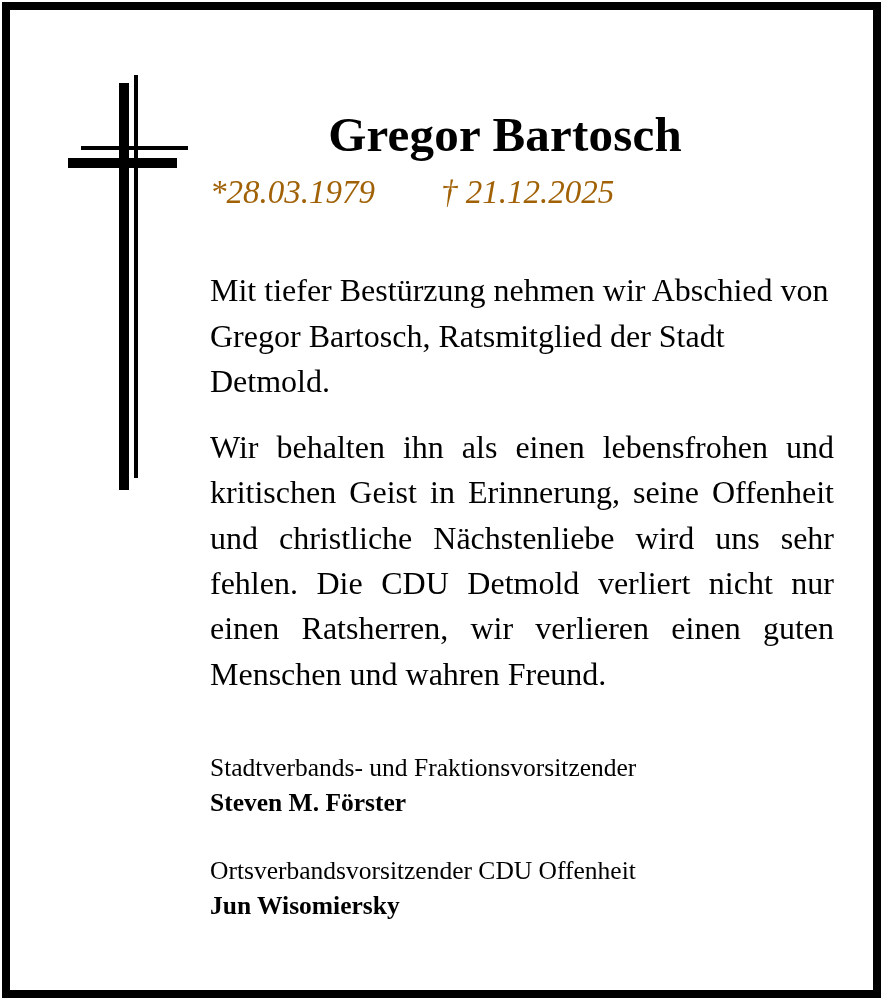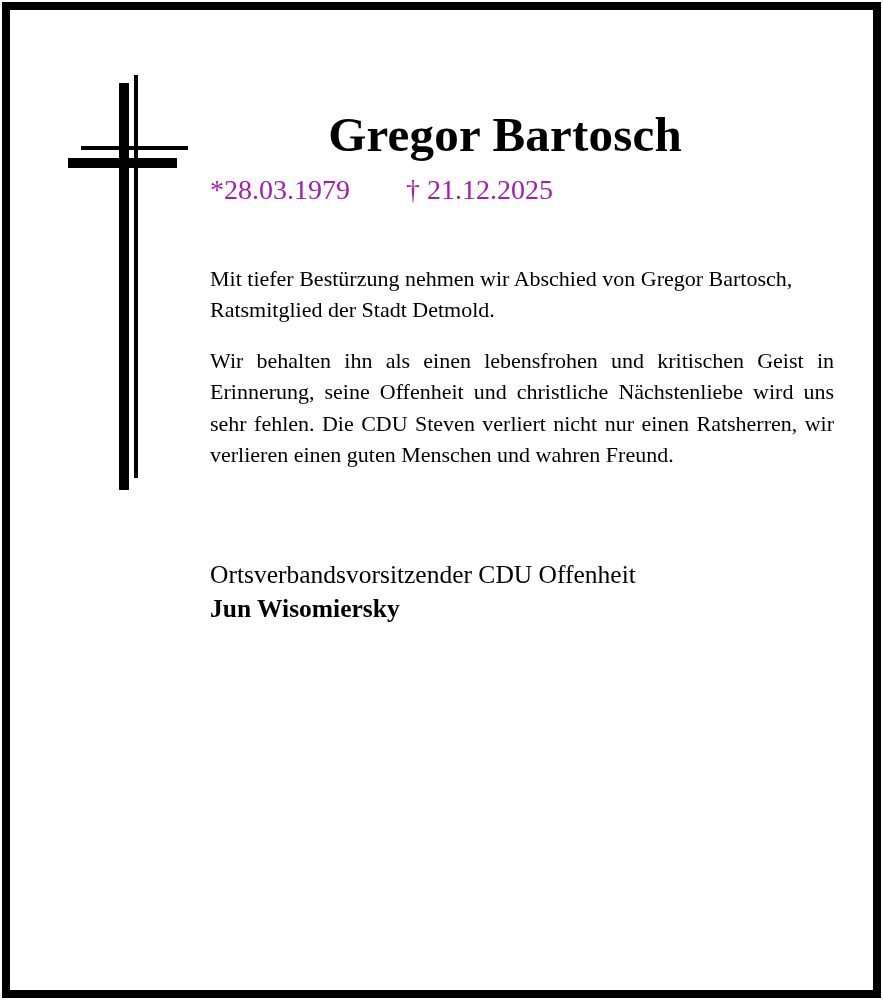--- a/index.html
+++ b/index.html
@@ -98,29 +98,30 @@
     font-weight: bold;
     line-height: 1.05;
     letter-spacing: 0.2px;
     text-align: center;
     margin: 0 0 14px 0;
     color: #000000;
     padding-right: 34px;
   }
 
   .life-dates {
-    font-size: 28px;
+    font-size: 33px;
     line-height: 1.15;
     margin: 0 0 56px 0;
-    color: #a21caf;
+    color: #a16207;
     white-space: pre;
+    font-style: italic;
   }
 
   .para {
-    font-size: 22px;
+    font-size: 32px;
     line-height: 1.42;
     margin: 0 0 20px 0;
     color: #000000;
     text-align: left;
   }
   .para.justified {
     text-align: justify;
     text-justify: inter-word;
   }
   .para.last-block {
@@ -164,25 +165,29 @@
 
       <div class="content">
 
         <h1 class="deceased-name">Gregor Bartosch</h1>
 
         <p class="life-dates">*28.03.1979        † 21.12.2025</p>
 
         <p class="para">Mit tiefer Bestürzung nehmen wir Abschied von Gregor Bartosch, Ratsmitglied der Stadt Detmold.</p>
 
 
-        <p class="para justified">Wir behalten ihn als einen lebensfrohen und kritischen Geist in Erinnerung, seine Offenheit und christliche Nächstenliebe wird uns sehr fehlen. Die CDU Steven verliert nicht nur einen Ratsherren, wir verlieren einen guten Menschen und wahren Freund.</p>
+        <p class="para justified">Wir behalten ihn als einen lebensfrohen und kritischen Geist in Erinnerung, seine Offenheit und christliche Nächstenliebe wird uns sehr fehlen. Die CDU Detmold verliert nicht nur einen Ratsherren, wir verlieren einen guten Menschen und wahren Freund.</p>
 
 
         <div class="spacer-block"></div>
 
+        <div class="signature">
+          <span class="role">Stadtverbands- und Fraktionsvorsitzender</span>
+          <span class="person">Steven M. Förster</span>
+        </div>
 
         <div class="spacer-block"></div>
 
         <div class="signature">
           <span class="role">Ortsverbandsvorsitzender CDU Offenheit</span>
           <span class="person">Jun Wisomiersky</span>
         </div>
 
       </div>
     </div>

